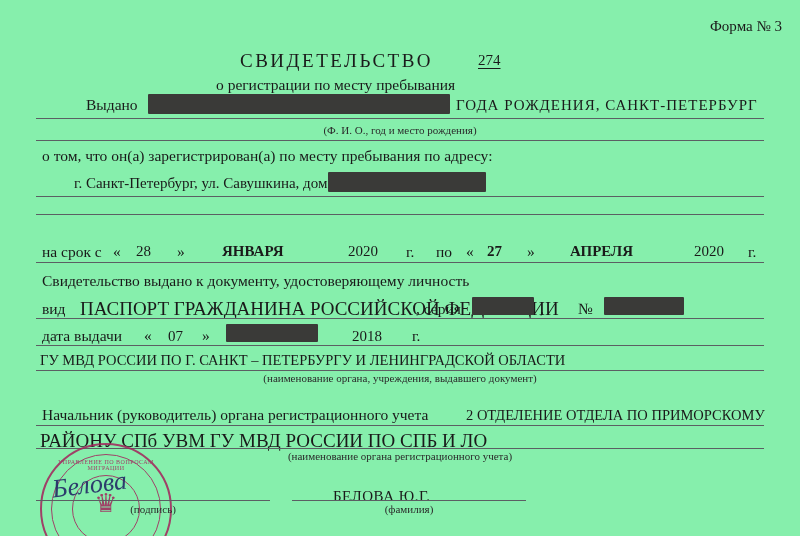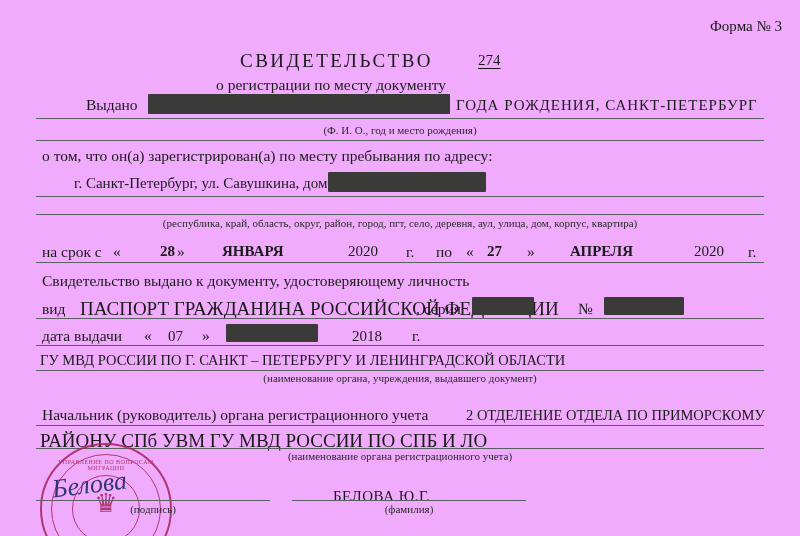--- a/index.html
+++ b/index.html
@@ -11,21 +11,21 @@
     width: 800px;
     height: 536px;
     font-family: "Liberation Serif", serif;
     color: #1a1a1a;
     position: relative;
     overflow: hidden;
   }
   .page {
     position: absolute;
     inset: 0;
-    background: #f0abfc;
+    background: #86efac;
   }
   .form-no {
     position: absolute;
     right: 18px;
     top: 18px;
     font-size: 15px;
     font-family: "Liberation Serif", serif;
   }
   .title {
     position: absolute;
@@ -147,41 +147,40 @@
 </style>
 </head>
 <body>
 
 <div class="page">
 
   <div class="form-no">Форма № 3</div>
 
   <div class="title">СВИДЕТЕЛЬСТВО</div>
   <div class="cert-number">274</div>
-  <div class="subtitle">о регистрации по месту документу</div>
+  <div class="subtitle">о регистрации по месту пребывания</div>
 
   <div class="lbl" style="left:86px; top:96px;">Выдано</div>
   <div class="redact" style="left:148px; top:94px; width:302px; height:20px;"></div>
   <div class="val val-sp" style="left:456px; top:97px;">ГОДА РОЖДЕНИЯ, САНКТ-ПЕТЕРБУРГ</div>
   <div class="line" style="left:36px; top:118px; width:728px;"></div>
   <div class="caption" style="left:0px; top:124px; width:800px;">(Ф. И. О., год и место рождения)</div>
 
   <div class="line" style="left:36px; top:140px; width:728px;"></div>
 
   <div class="lbl" style="left:42px; top:147px;">о том, что он(а) зарегистрирован(а) по месту пребывания по адресу:</div>
 
   <div class="val" style="left:42px; top:175px;margin-left:32px;">г. Санкт-Петербург, ул. Савушкина, дом</div>
   <div class="redact" style="left:328px; top:172px; width:158px; height:20px;"></div>
   <div class="line" style="left:36px; top:196px; width:728px;"></div>
   <div class="line" style="left:36px; top:214px; width:728px;"></div>
-  <div class="caption" style="left:0px; top:217px; width:800px;">(республика, край, область, округ, район, город, пгт, село, деревня, аул, улица, дом, корпус, квартира)</div>
 
   <div class="lbl" style="left:42px; top:243px;">на срок с</div>
   <div class="quote" style="left:113px; top:243px;">«</div>
-  <div class="val" style="left:136px; top:243px; font-weight:bold;margin-left:24px;">28</div>
+  <div class="val" style="left:136px; top:243px; font-weight:normal;">28</div>
   <div class="quote" style="left:177px; top:243px;">»</div>
   <div class="val" style="left:222px; top:243px; font-weight:bold;">ЯНВАРЯ</div>
   <div class="val" style="left:348px; top:243px;">2020</div>
   <div class="lbl" style="left:406px; top:243px;">г.</div>
   <div class="lbl" style="left:436px; top:243px;">по</div>
   <div class="quote" style="left:466px; top:243px;">«</div>
   <div class="val" style="left:487px; top:243px; font-weight:bold;">27</div>
   <div class="quote" style="left:527px; top:243px;">»</div>
   <div class="val" style="left:570px; top:243px; font-weight:bold;">АПРЕЛЯ</div>
   <div class="val" style="left:694px; top:243px;">2020</div>

